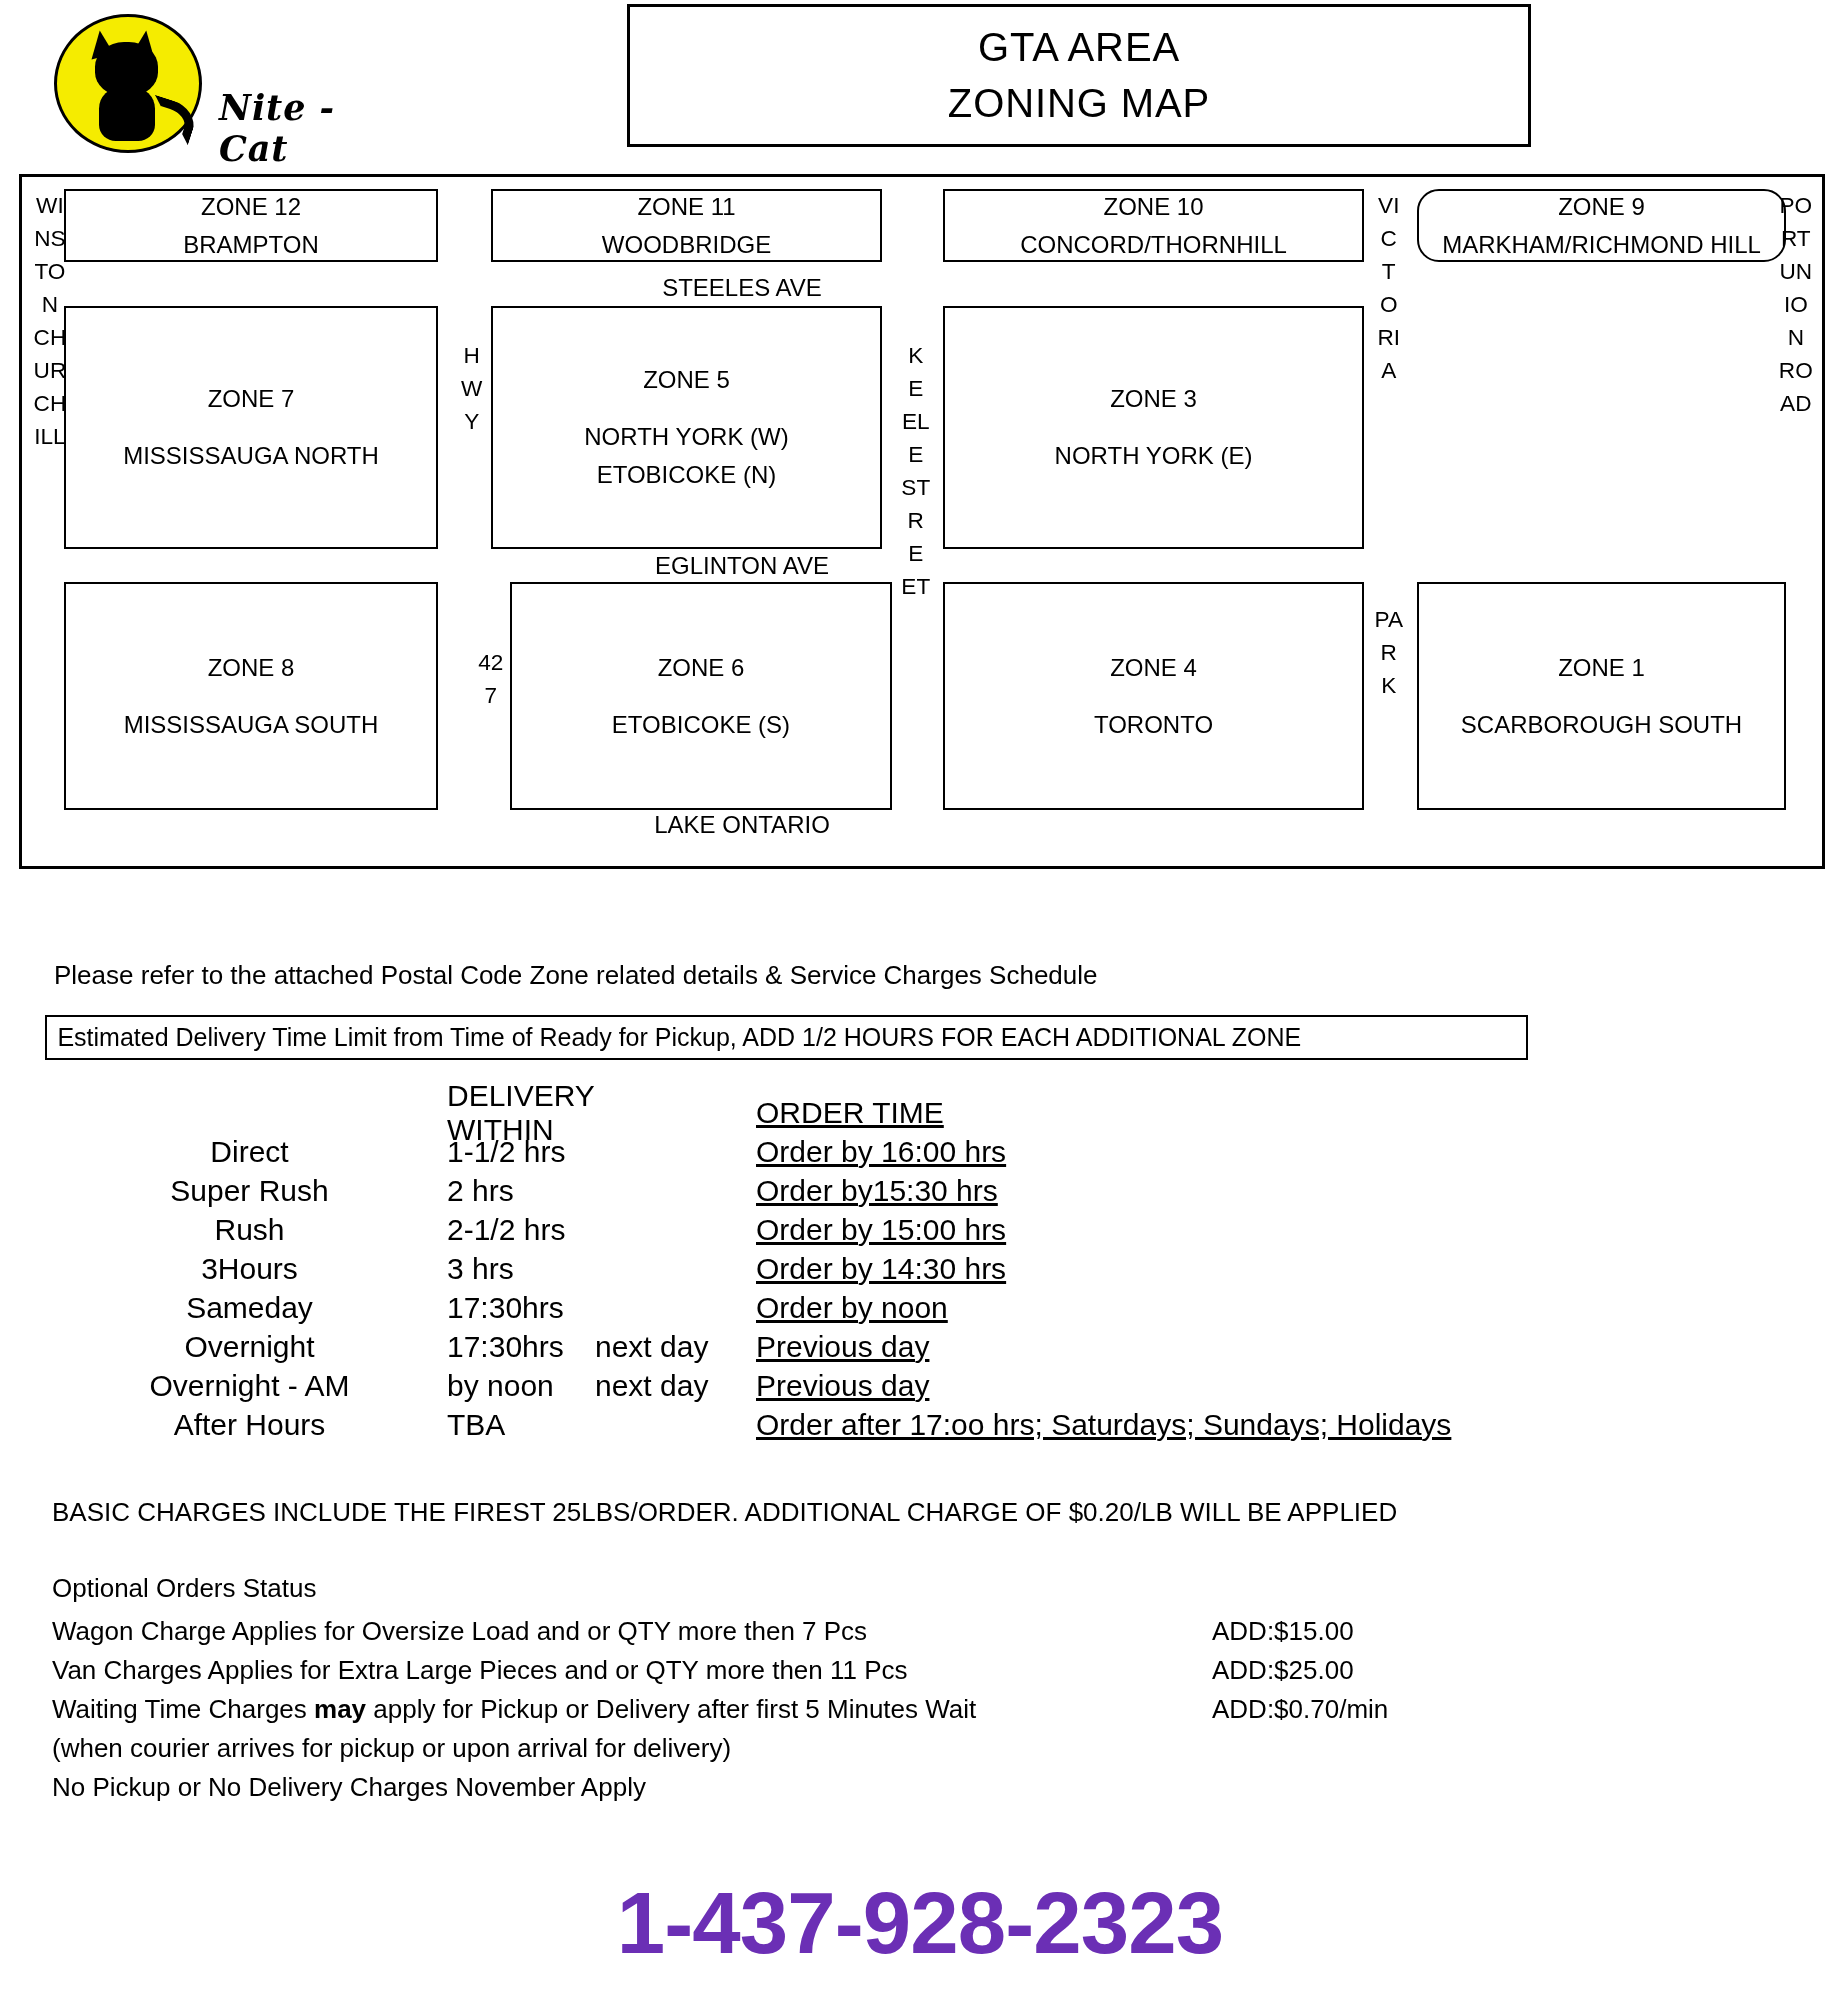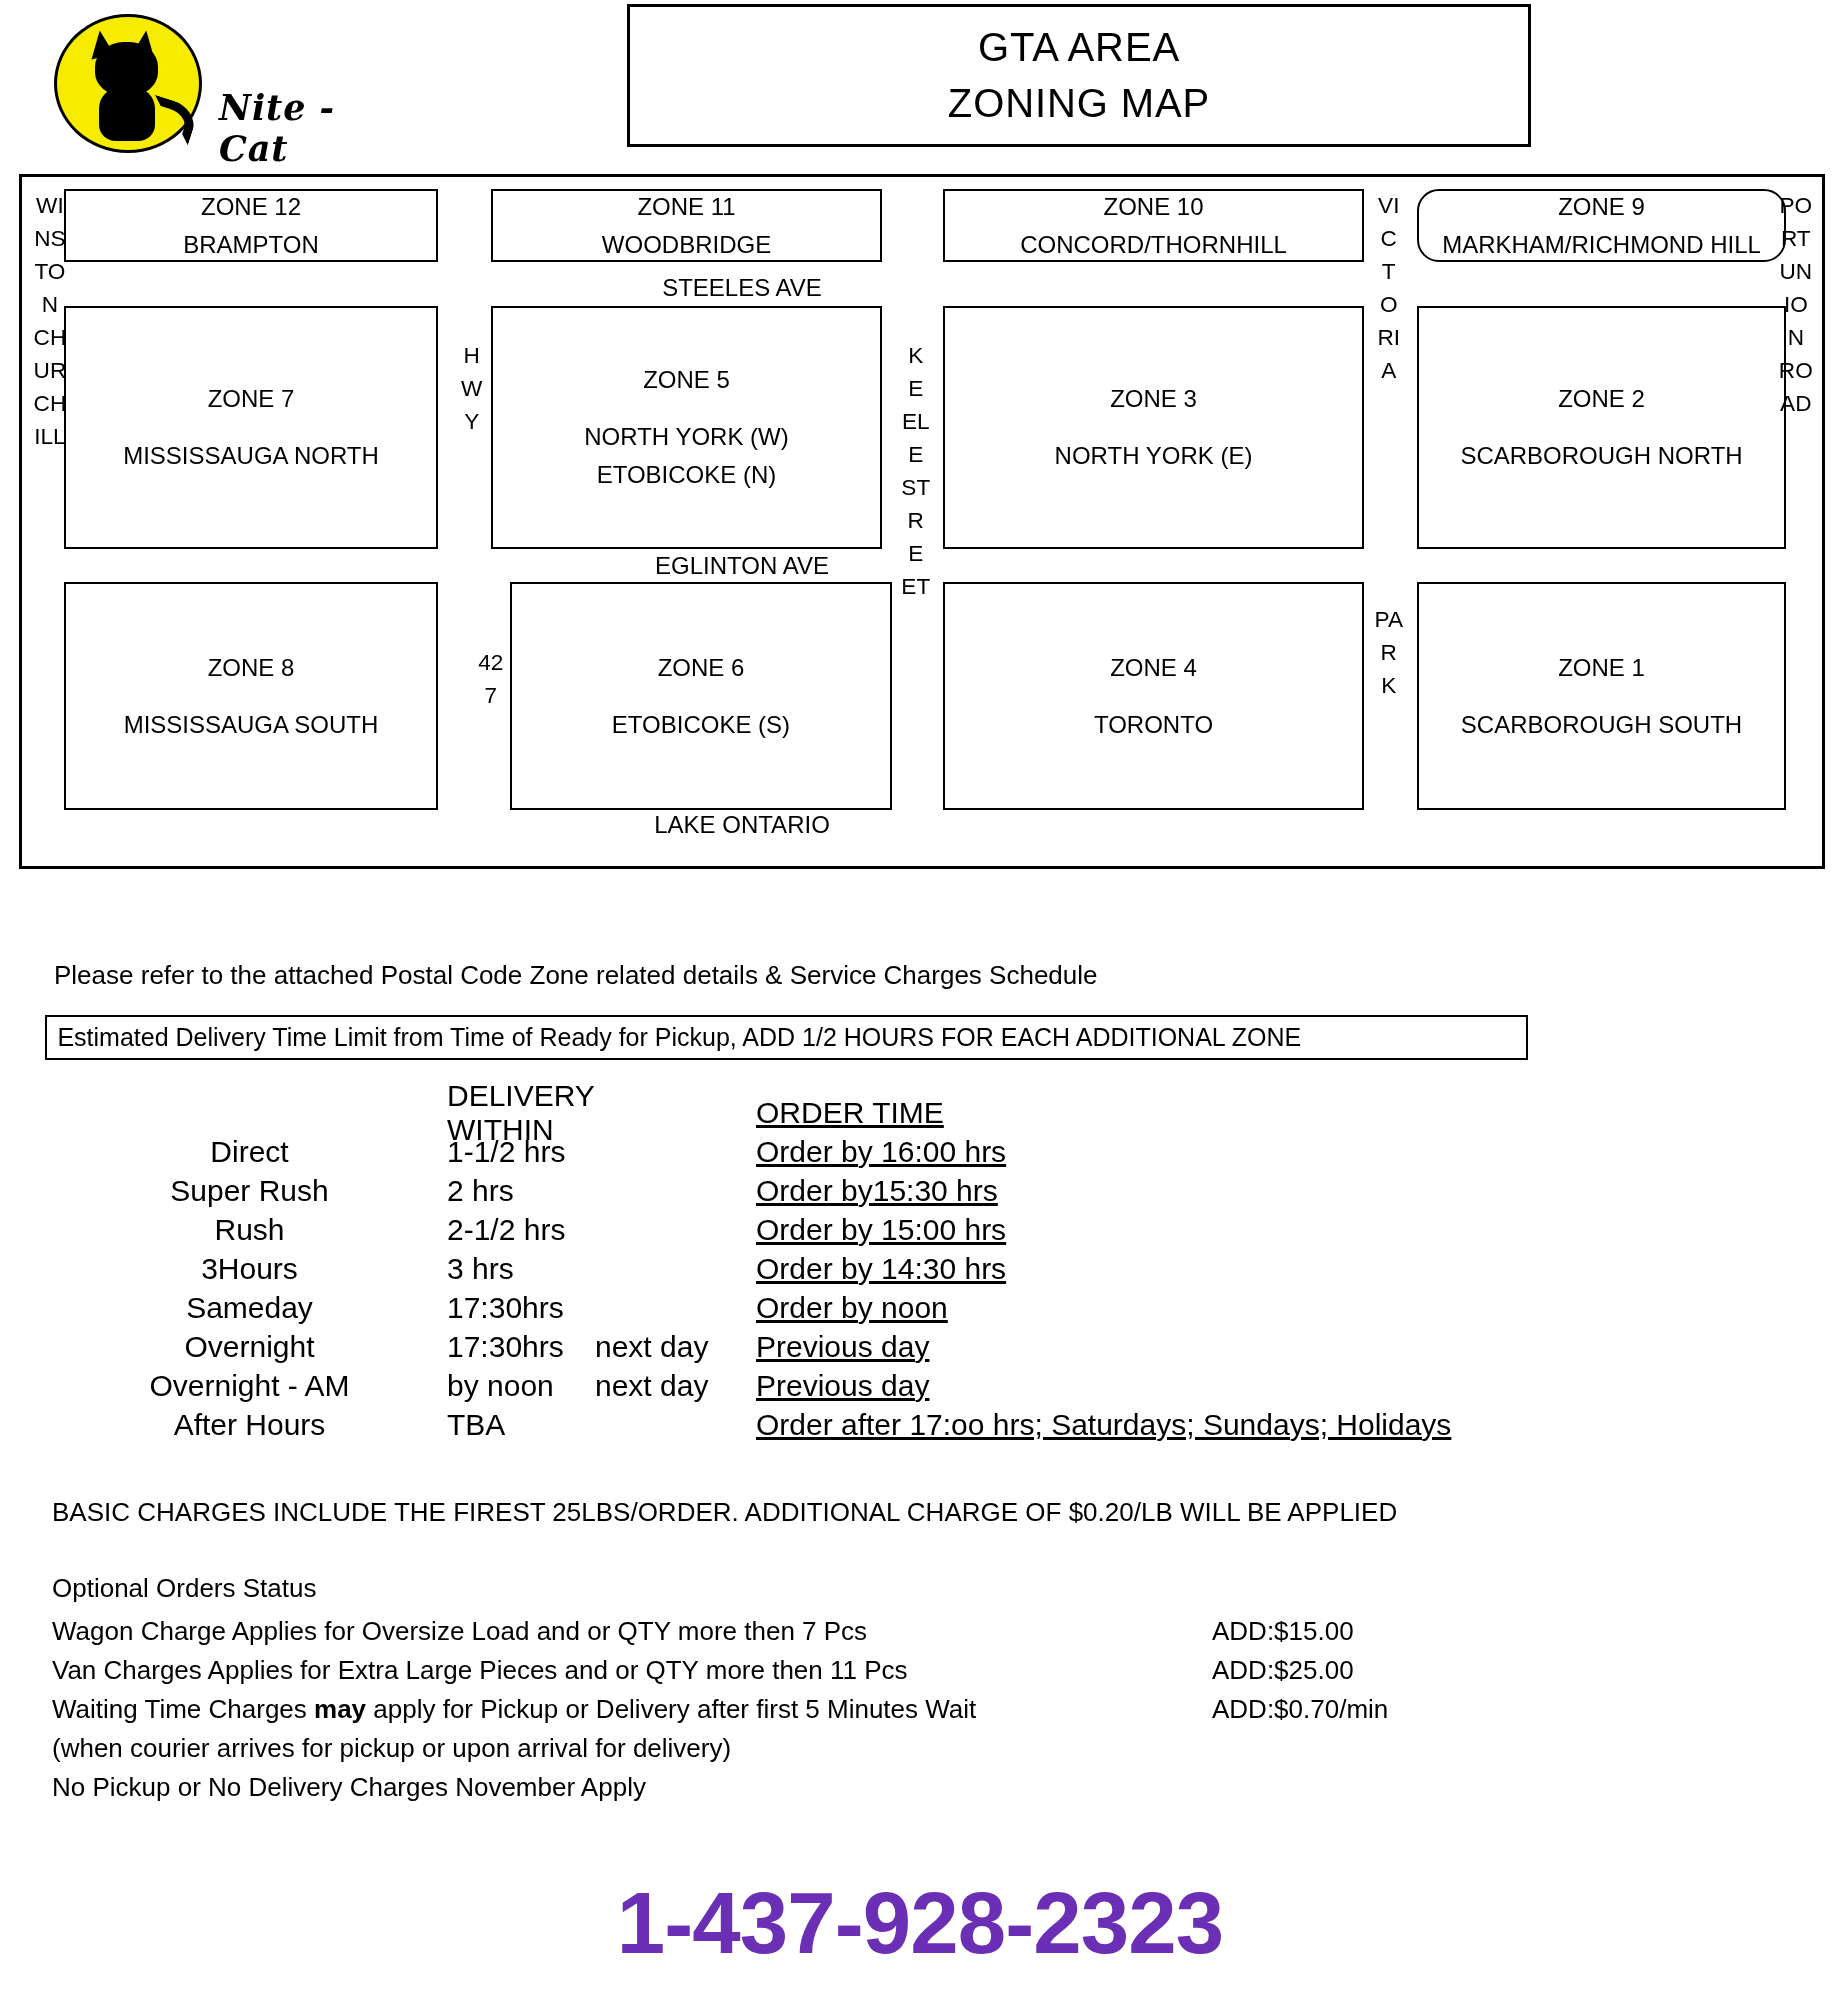--- a/index.html
+++ b/index.html
@@ -303,25 +303,20 @@
       <span style="display:inline-block; word-break:break-all; line-height:33px;">KEELE STREET</span>
     </div>
     <div class="zbox" style="left:921px; top:129px; width:421px; height:243px;">
       <span class="zl">ZONE 3</span>
       <span class="gap"></span>
       <span class="zl">NORTH YORK (E)</span>
     </div>
     <div class="vlabel" style="left:1352px; top:12px; width:29.5px;">
       <span style="display:inline-block; word-break:break-all; line-height:33px;">VICTORIA</span>
     </div>
-    <div class="zbox" style="left:1395px; top:129px; width:369px; height:243px;">
-      <span class="zl">ZONE 2</span>
-      <span class="gap"></span>
-      <span class="zl">SCARBOROUGH NORTH</span>
-    </div>
 
     <div class="hlabel" style="left:42px; top:375px; width:1356px;">EGLINTON AVE</div>
 
     <div class="zbox" style="left:42px; top:405px; width:374px; height:228px;">
       <span class="zl">ZONE 8</span>
       <span class="gap"></span>
       <span class="zl">MISSISSAUGA SOUTH</span>
     </div>
     <div class="vlabel" style="left:435px; top:669px; width:29.5px;"></div>
     <div class="vlabel" style="left:454px; top:469px; width:29.5px;">

